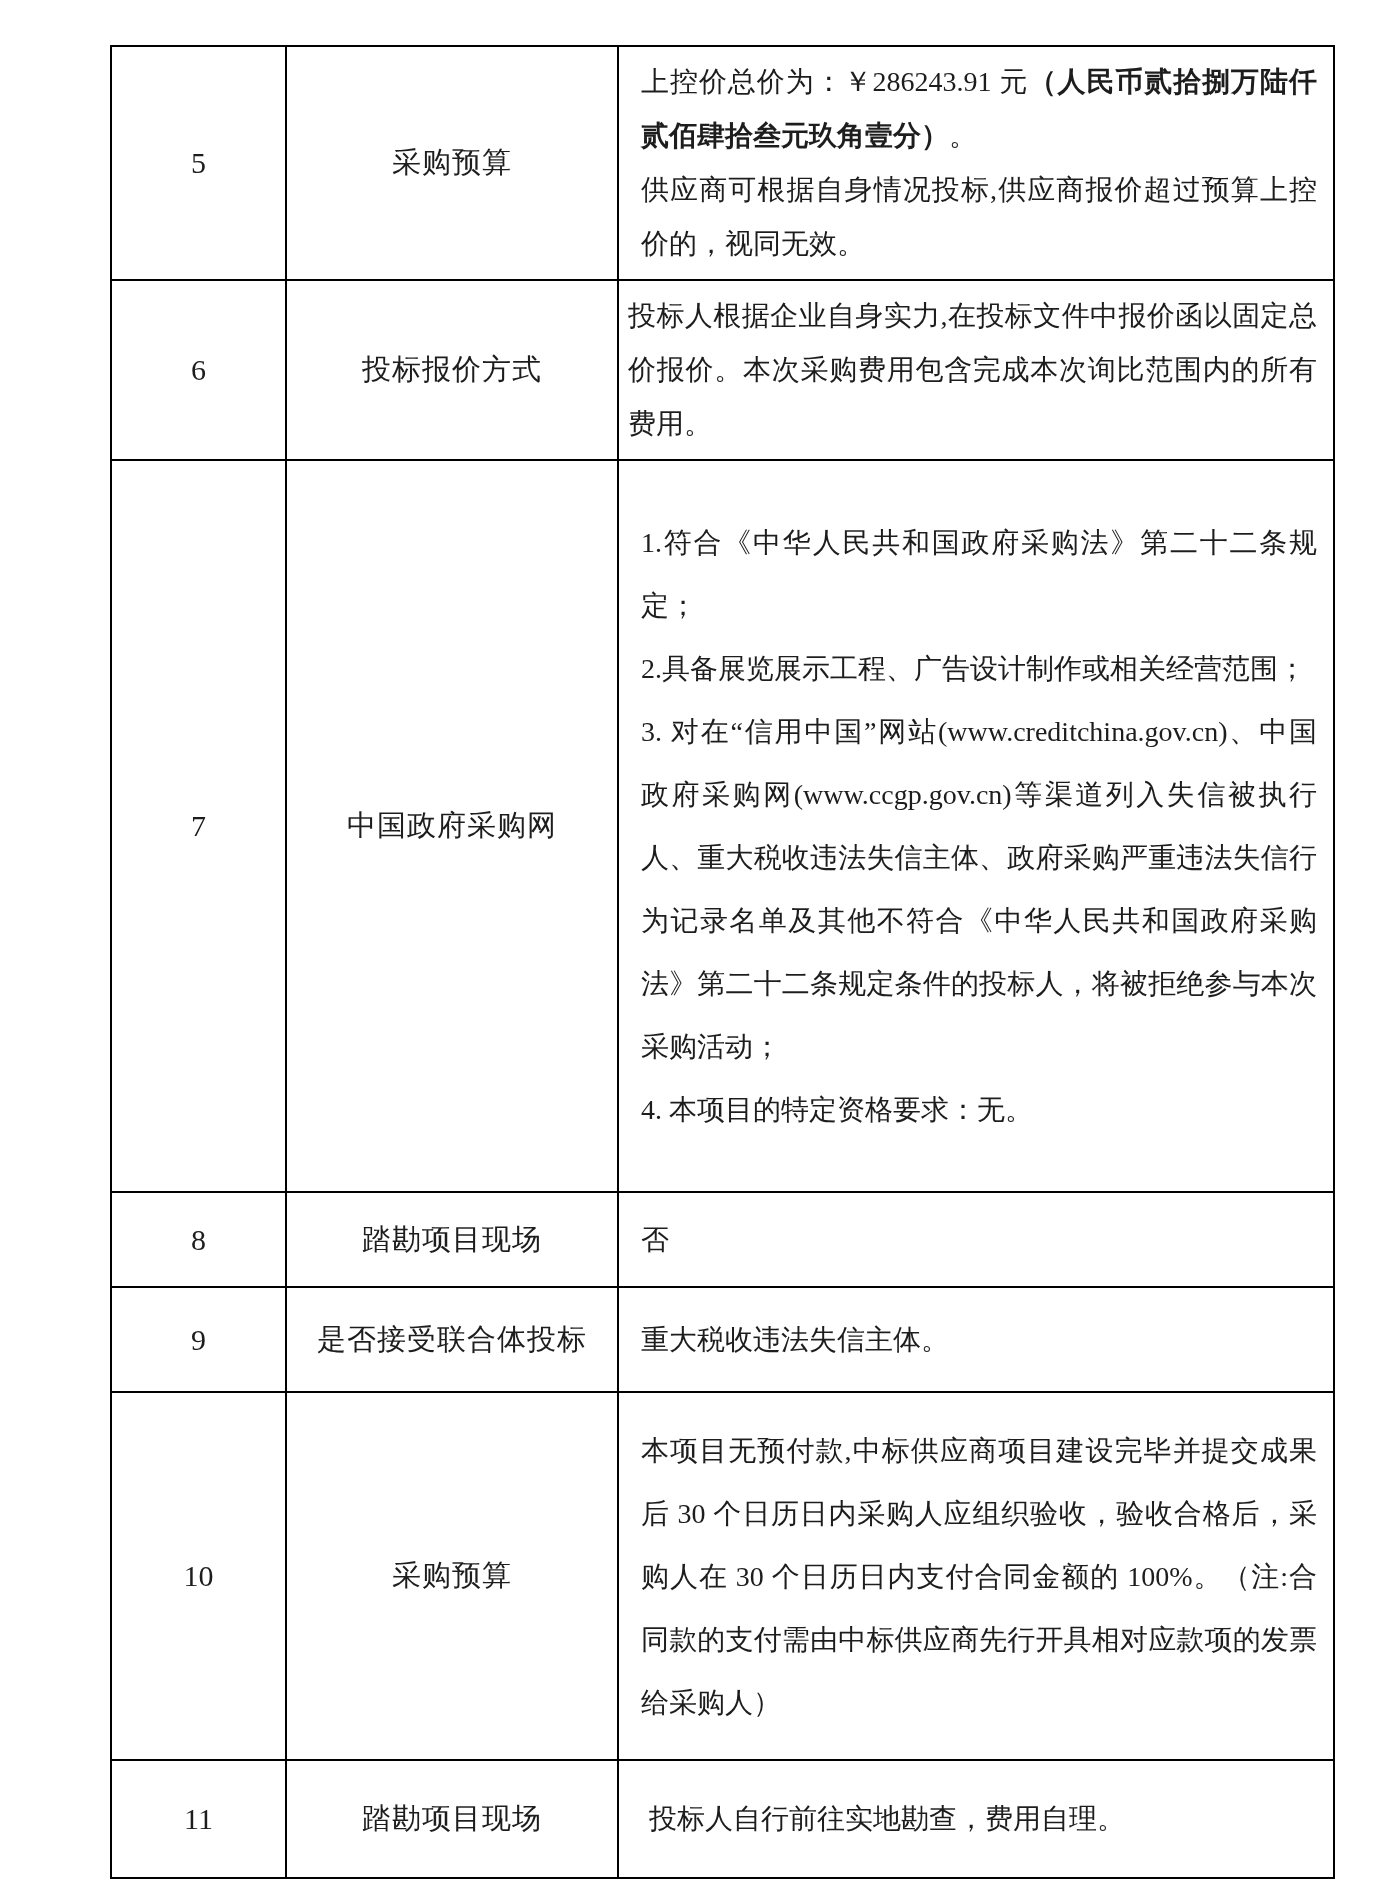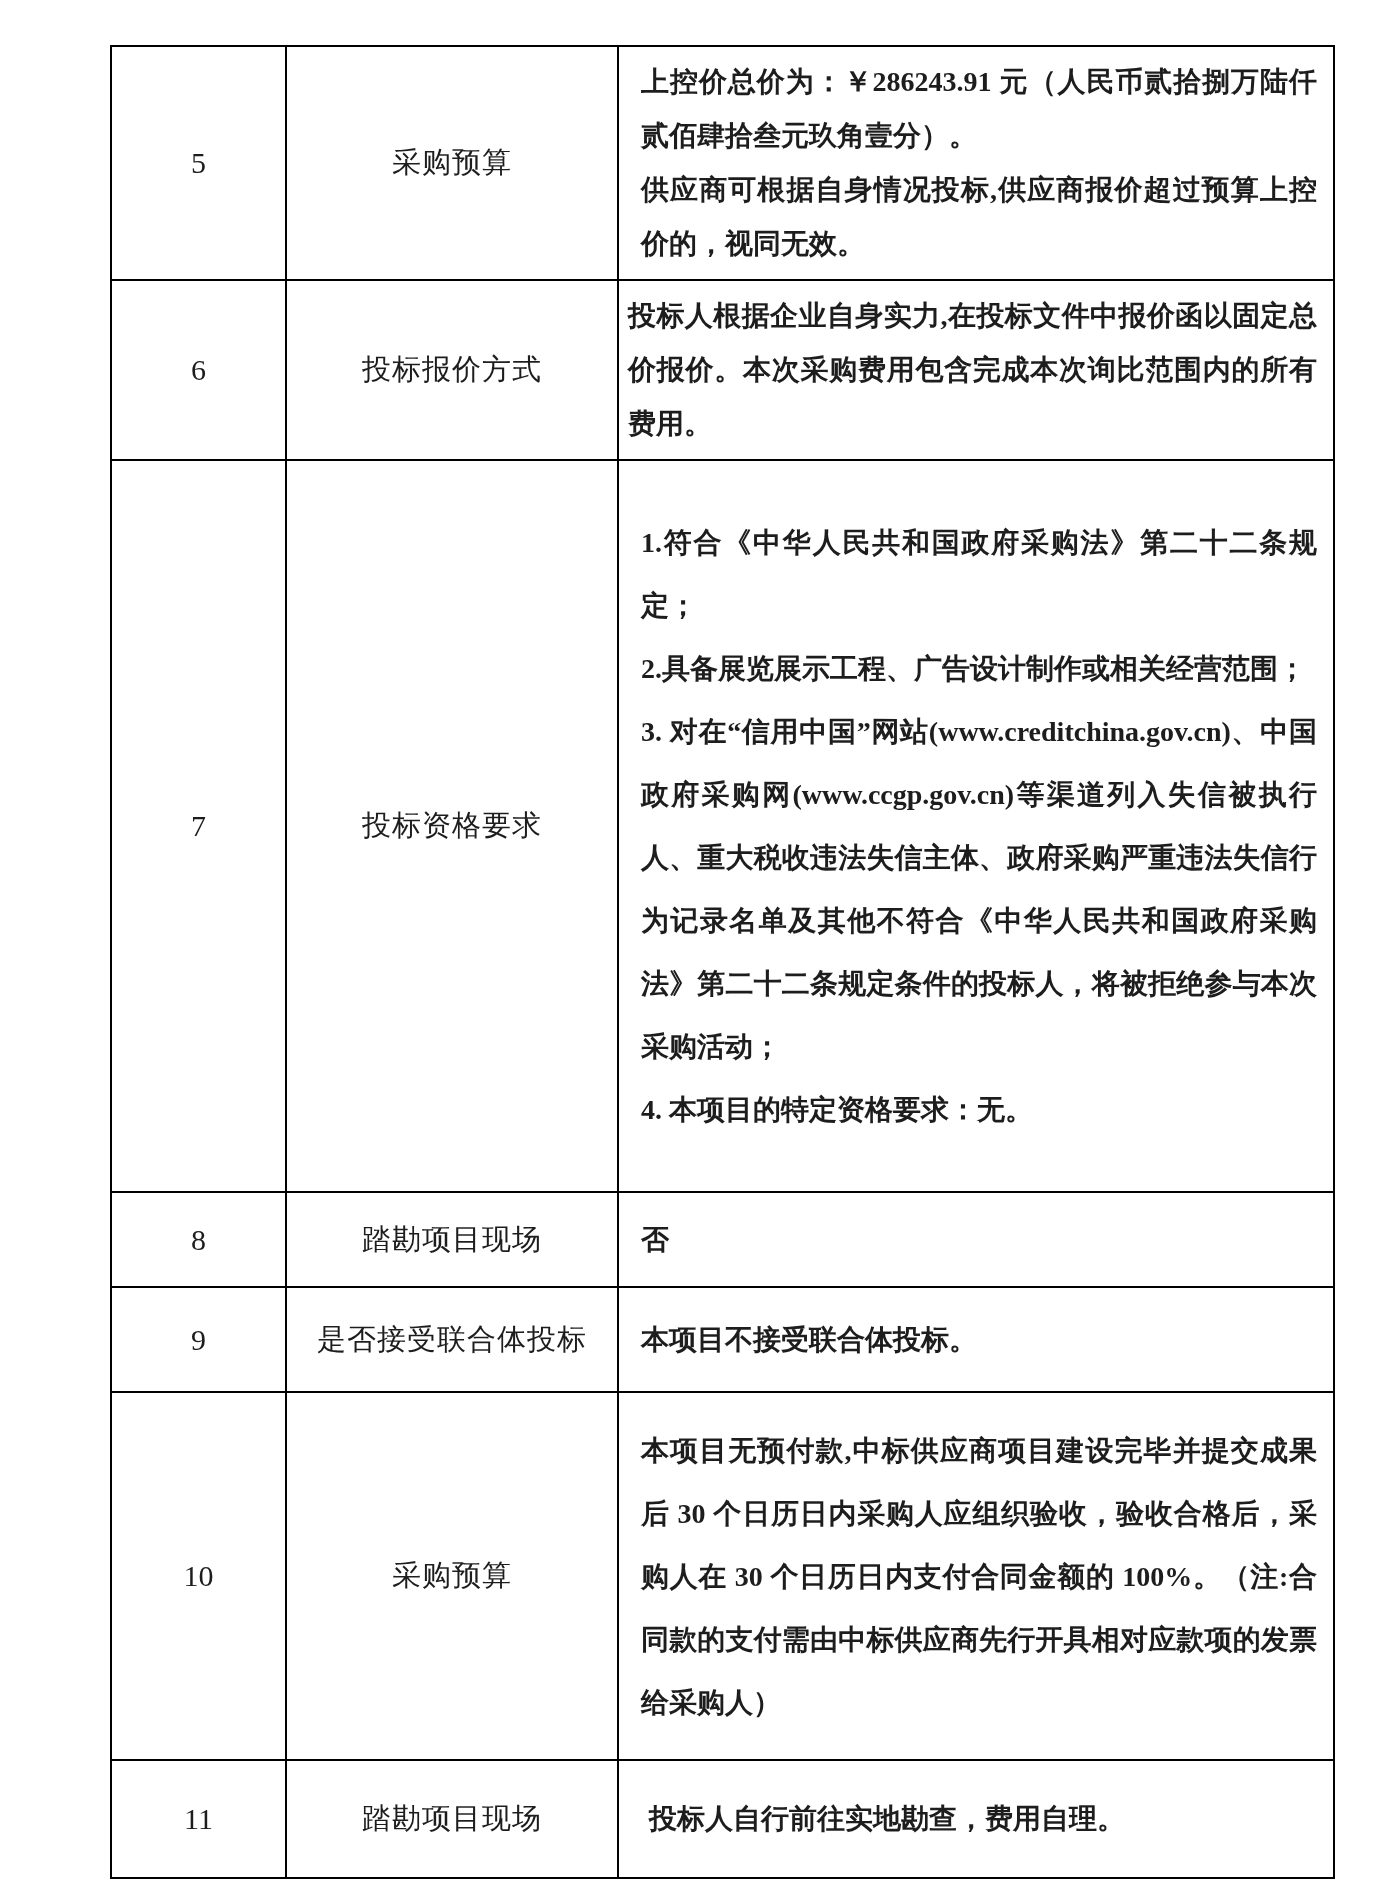--- a/index.html
+++ b/index.html
@@ -44,21 +44,21 @@
   td.c-content {
     font-size: 28px;
     padding: 8px 16px 8px 22px;
     text-align: left;
   }
   .para {
     margin: 0;
     text-align: justify;
     text-justify: inter-ideograph;
   }
-  .seg { font-weight: bold; }
+  .seg { font-weight: normal; }
   .seg-bold { font-weight: bold; }
 </style>
 </head>
 <body>
 
 <div class="doc-page">
   <table class="doc-table">
     <colgroup>
       <col style="width:175px">
       <col style="width:332px">
@@ -75,40 +75,40 @@
         </tr>
         <tr style="height: 162px;">
           <td class="c-no">6</td>
           <td class="c-item">投标报价方式</td>
           <td class="c-content" style="line-height: 54px; padding-left: 9px;">
             <p class="para"><span class="seg">投标人根据企业自身实力,在投标文件中报价函以固定总价报价。本次采购费用包含完成本次询比范围内的所有费用。</span></p>
           </td>
         </tr>
         <tr style="height: 732px;">
           <td class="c-no">7</td>
-          <td class="c-item">投标资格要求</td>
+          <td class="c-item">中国政府采购网</td>
           <td class="c-content" style="line-height: 63px;">
             <p class="para"><span class="seg">1.符合《中华人民共和国政府采购法》第二十二条规定；</span></p>
             <p class="para"><span class="seg">2.具备展览展示工程、广告设计制作或相关经营范围；</span></p>
             <p class="para"><span class="seg">3. 对在“信用中国”网站(www.creditchina.gov.cn)、中国政府采购网(www.ccgp.gov.cn)等渠道列入失信被执行人、重大税收违法失信主体、政府采购严重违法失信行为记录名单及其他不符合《中华人民共和国政府采购法》第二十二条规定条件的投标人，将被拒绝参与本次采购活动；</span></p>
             <p class="para"><span class="seg">4. 本项目的特定资格要求：无。</span></p>
           </td>
         </tr>
         <tr style="height: 95px;">
           <td class="c-no">8</td>
           <td class="c-item">踏勘项目现场</td>
           <td class="c-content" style="line-height: 54px;">
             <p class="para"><span class="seg">否</span></p>
           </td>
         </tr>
         <tr style="height: 105px;">
           <td class="c-no">9</td>
           <td class="c-item">是否接受联合体投标</td>
           <td class="c-content" style="line-height: 54px;">
-            <p class="para"><span class="seg">本项目不接受联合体投标。</span></p>
+            <p class="para"><span class="seg">重大税收违法失信主体。</span></p>
           </td>
         </tr>
         <tr style="height: 368px;">
           <td class="c-no">10</td>
           <td class="c-item">采购预算</td>
           <td class="c-content" style="line-height: 63px;">
             <p class="para"><span class="seg">本项目无预付款,中标供应商项目建设完毕并提交成果后 30 个日历日内采购人应组织验收，验收合格后，采购人在 30 个日历日内支付合同金额的 100%。（注:合同款的支付需由中标供应商先行开具相对应款项的发票给采购人）</span></p>
           </td>
         </tr>
         <tr style="height: 118px; border-radius: 11px;">

